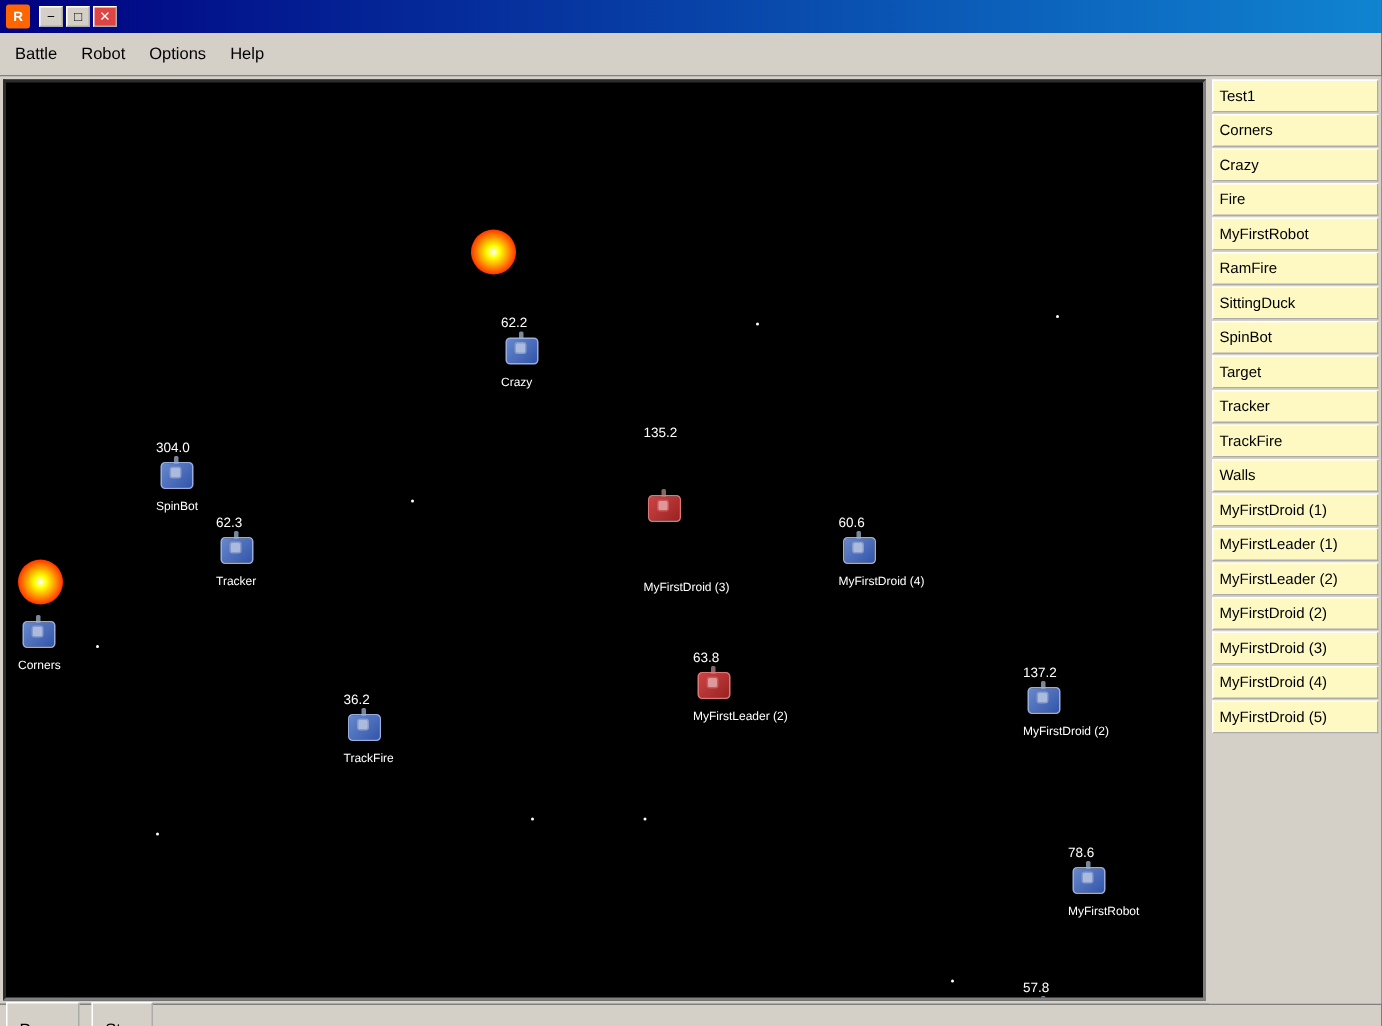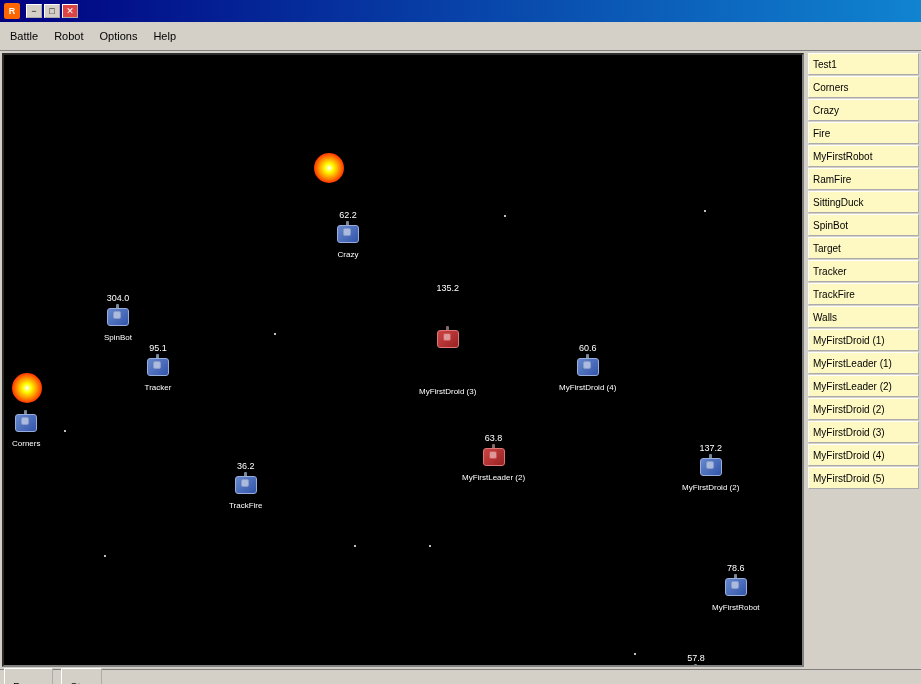--- a/index.html
+++ b/index.html
@@ -101,21 +101,20 @@
       border: 1px outset #fff;
       cursor: pointer;
       font-size: 11px;
     }
 
     
     .robot {
       position: absolute;
       display: flex;
       flex-direction: column;
-      align-items: center;
       font-size: 9px;
       color: white;
     }
     .robot-label {
       white-space: nowrap;
       text-shadow: 1px 1px 0 #000;
       margin-bottom: 1px;
     }
     .robot-name {
       white-space: nowrap;
@@ -229,21 +228,21 @@
       <div class="explosion" style="left: 310px; top: 98px;"></div>
       <div class="robot" style="left: 330px; top: 155px;">
         <div class="robot-label">62.2</div>
         <div class="robot-body robot-blue">
           <div class="barrel"></div>
           <div class="body"></div>
           <div class="turret"></div>
         </div>
         <div class="robot-name">Crazy</div>
       </div>
-      <div class="robot" style="left: 415px; top: 228px; gap: 32px;">
+      <div class="robot" style="left: 425px; top: 228px; gap: 32px;">
         <div class="robot-label">135.2</div>
         <div class="robot-body robot-red">
           <div class="barrel"></div>
           <div class="body"></div>
           <div class="turret"></div>
         </div>
         <div class="robot-name">MyFirstDroid (3)</div>
       </div>
       <div class="robot" style="left: 555px; top: 288px;">
         <div class="robot-label">60.6</div>
@@ -257,21 +256,21 @@
       <div class="robot" style="left: 100px; top: 238px;">
         <div class="robot-label">304.0</div>
         <div class="robot-body robot-blue">
           <div class="barrel"></div>
           <div class="body"></div>
           <div class="turret"></div>
         </div>
         <div class="robot-name">SpinBot</div>
       </div>
       <div class="robot" style="left: 140px; top: 288px;">
-        <div class="robot-label">95.1</div>
+        <div class="robot-label">62.3</div>
         <div class="robot-body robot-blue">
           <div class="barrel"></div>
           <div class="body"></div>
           <div class="turret"></div>
         </div>
         <div class="robot-name">Tracker</div>
       </div>
       <div class="robot" style="left: 8px; top: 355px;">
         <div class="robot-body robot-blue">
           <div class="barrel"></div>

